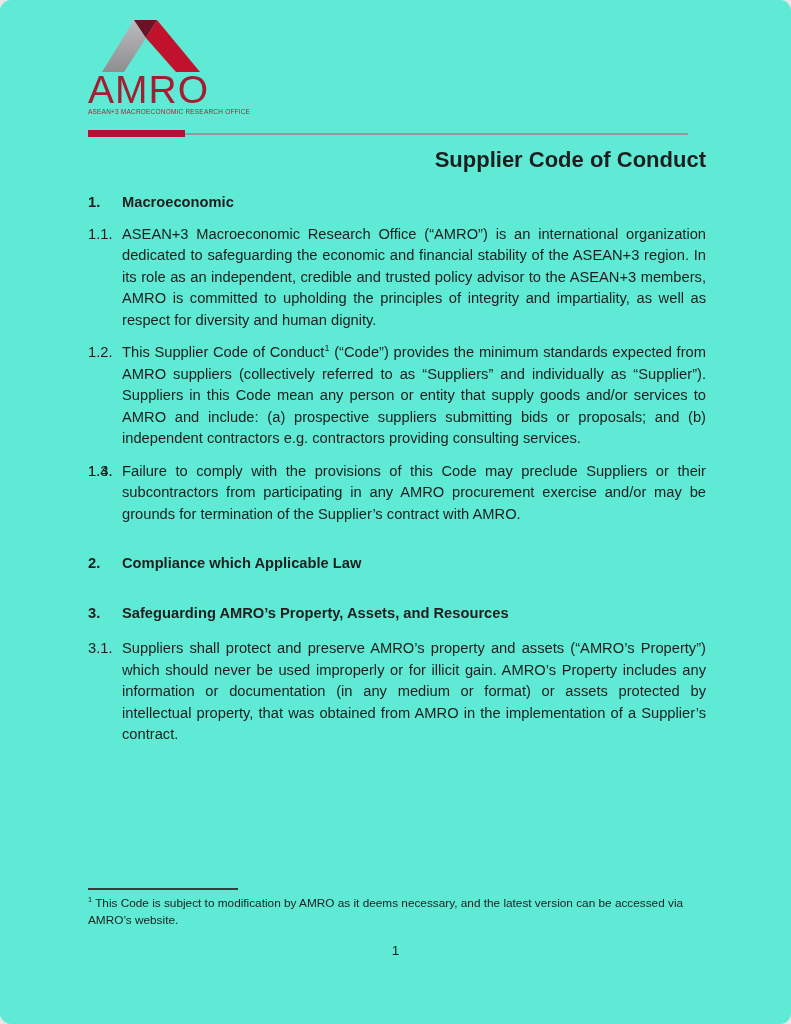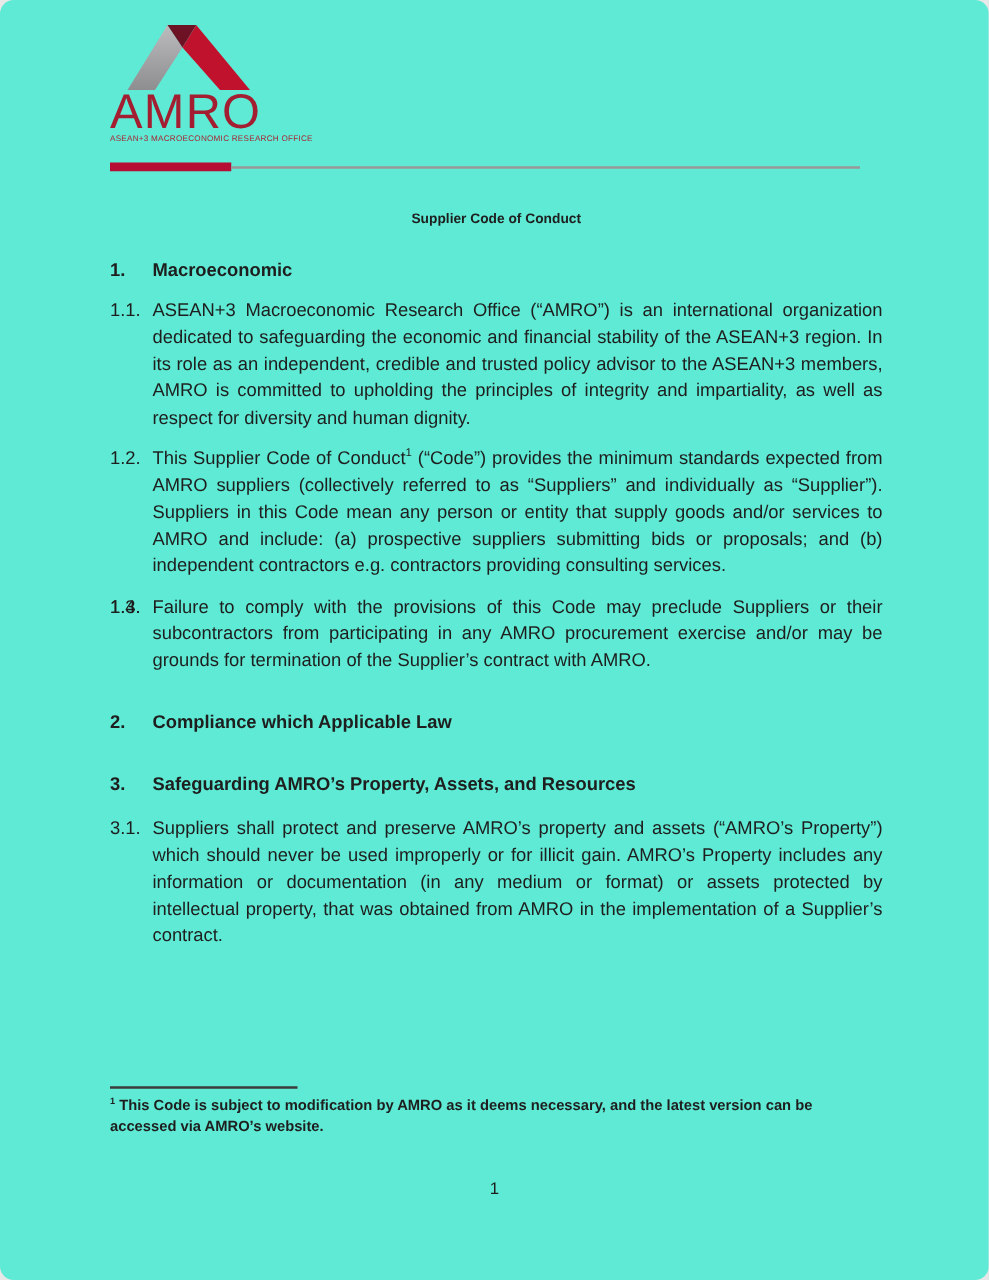--- a/index.html
+++ b/index.html
@@ -40,25 +40,25 @@
     margin-top: 14px;
     width: 600px;
     display: flex;
     align-items: center;
   }
   .rule-red  { width: 97px; height: 7px; background: #b50d33; flex: 0 0 auto; }
   .rule-gray { flex: 1 1 auto; height: 2px; background: #989898; }
 
   
   .doc-title {
-    margin: 27px 0 21px 0;
-    font-size: 11px;
+    margin: 12px 0 21px 0;
+    font-size: 22px;
     line-height: 22px;
     font-weight: bold;
-    text-align: center;
+    text-align: right;
   }
   .body-text { font-size: 14.7px; line-height: 21.5px; }
 
   .sec-heading {
     position: relative;
     padding-left: 34px;
     font-weight: bold;
     font-size: 14.7px;
     line-height: 21.5px;
     margin: 28px 0 14px 0;
@@ -75,26 +75,25 @@
     text-align: justify;
     margin-bottom: 11px;
   }
   .para .num { font-weight: normal; }
   sup.fn-ref { font-size: 0.62em; line-height: 0; vertical-align: super; }
 
   
   .footnote {
     position: absolute;
     left: 88px;
-    top: 869px;
+    top: 888px;
     width: 618px;
     font-size: 11.8px;
     line-height: 16.5px;
     color: #1e1e1e;
-    font-weight: bold;
   }
   .footnote-sep {
     width: 150px;
     border-top: 2px solid #3c3c3c;
     margin-bottom: 5px;
   }
   .page-number {
     position: absolute;
     left: 0;
     top: 943px;

